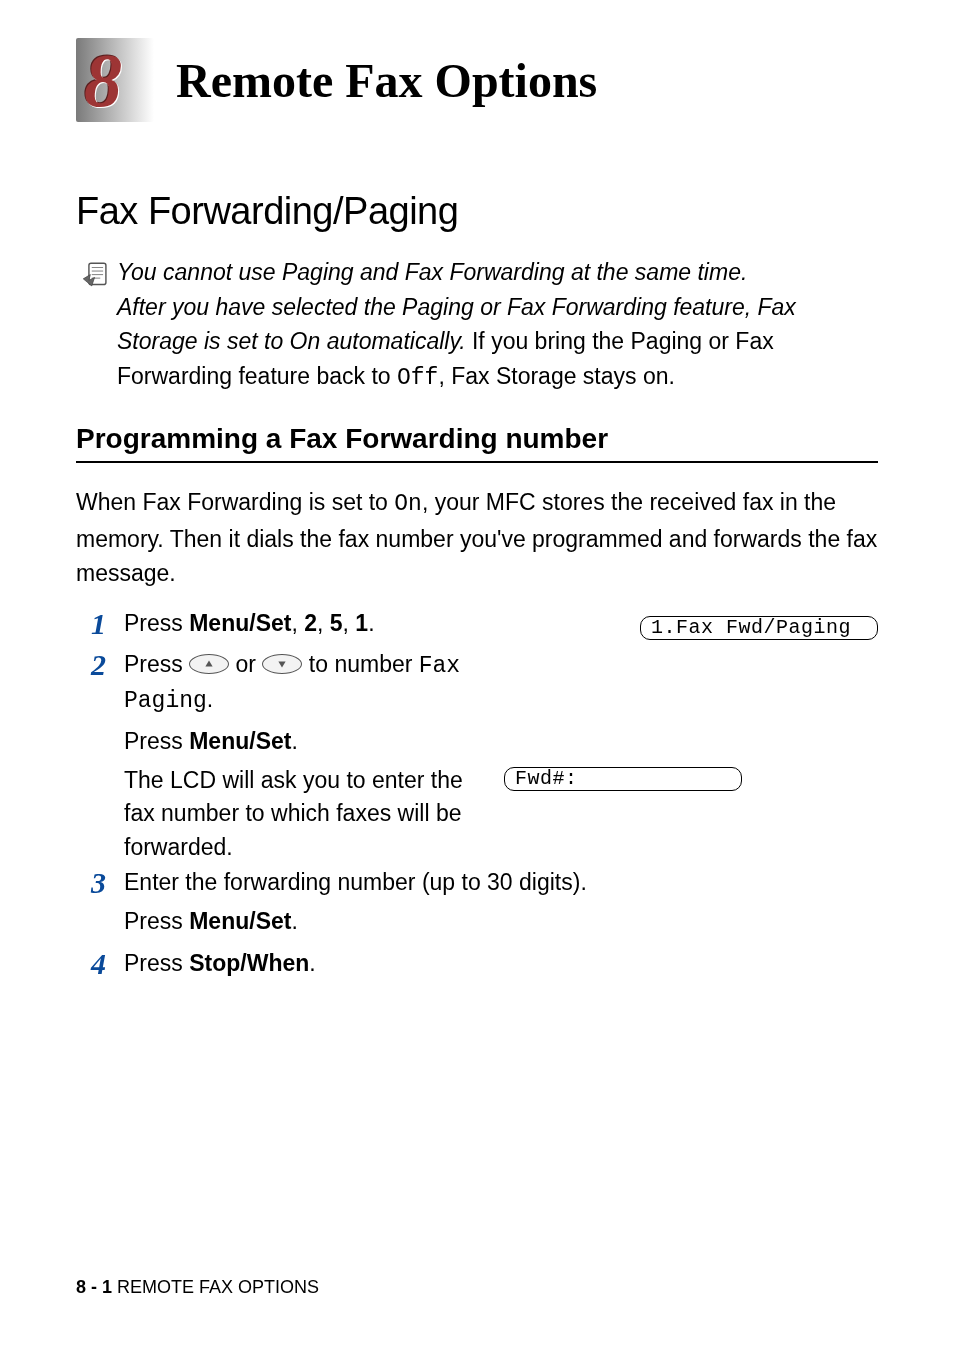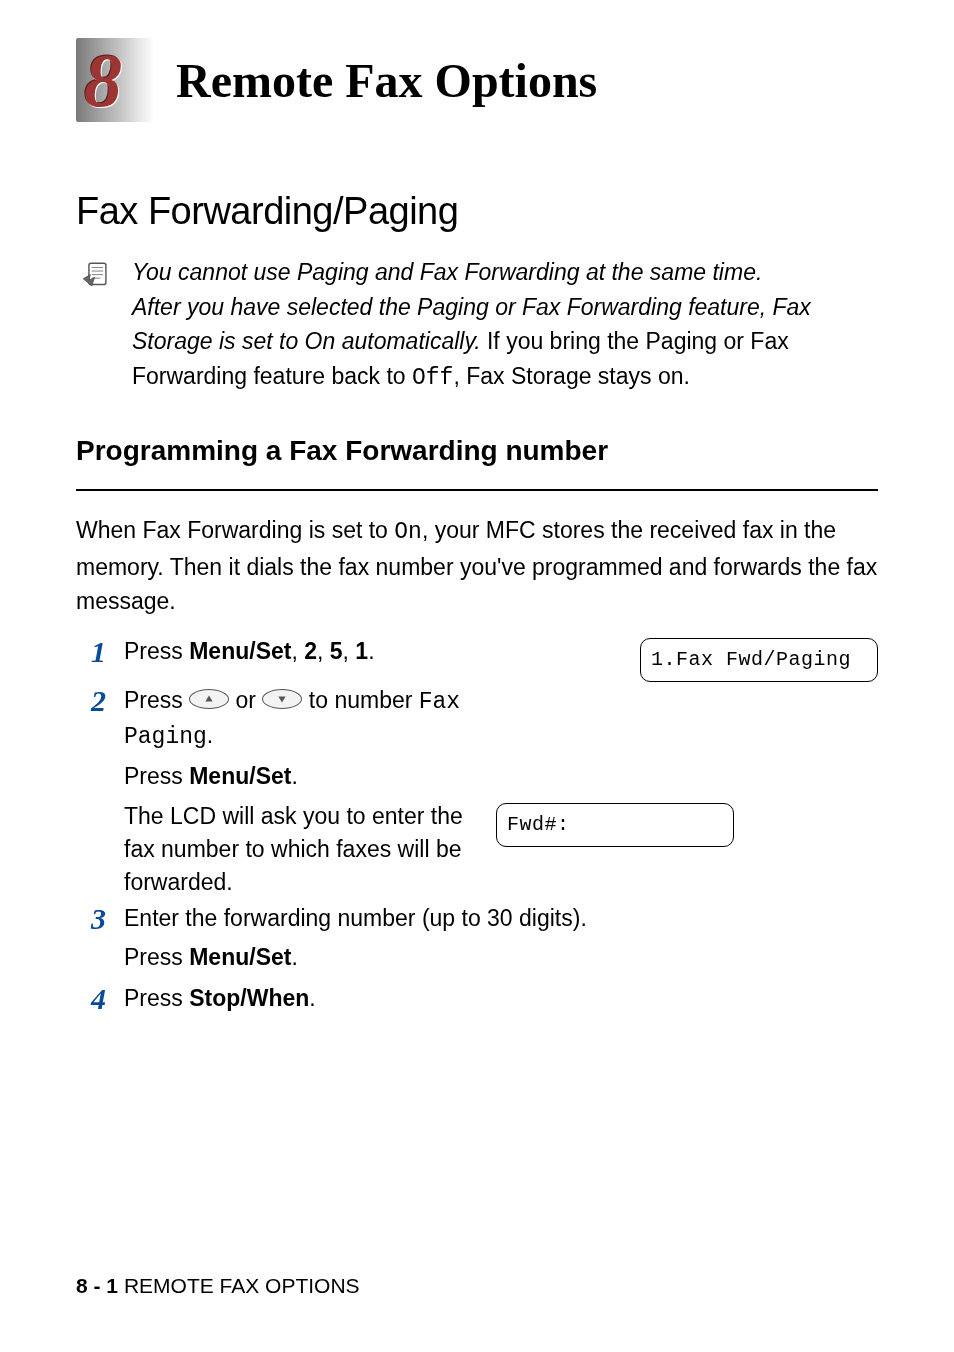--- a/index.html
+++ b/index.html
@@ -41,43 +41,43 @@
     font-size: 48px;
   }
   .section-h1 {
     font-size: 38px;
     font-weight: normal;
     margin-bottom: 22px;
     letter-spacing: -0.5px;
   }
   .note-block {
     display: flex;
-    gap: 18px;
-    margin-bottom: 40px;
+    gap: 3px;
+    margin-bottom: 28px;
     padding-left: 2px;
   }
   .note-icon {
     flex: 0 0 36px;
     display: flex;
     align-items: flex-start;
     justify-content: center;
     padding-top: 4px;
   }
   .note-icon svg { width: 34px; height: 34px; }
   .note-text {
     font-size: 23px;
     line-height: 1.5;
   }
   .italic { font-style: italic; }
   .mono { font-family: Liberation Mono, monospace; }
   .section-h2 {
     font-size: 28px;
     font-weight: bold;
     border-bottom: 2px solid #000;
-    padding-bottom: 22px;
+    padding-bottom: 6px;
     margin-bottom: 22px;
   }
   .body-para {
     font-size: 23px;
     line-height: 1.5;
     margin-bottom: 16px;
   }
   .steps { list-style: none; padding-left: 0; }
   .step {
     display: flex;
@@ -93,45 +93,45 @@
     font-size: 30px;
     color: #0a4a9a;
     line-height: 1.1;
     text-align: right;
     padding-right: 2px;
   }
   .step-body-wrap {
     flex: 1 1 auto;
     display: flex;
     gap: 18px;
-    align-items: flex-start;
+    align-items: center;
   }
   .step-body {
     flex: 1 1 auto;
     font-size: 23px;
     line-height: 1.45;
   }
   .step-body p { margin-bottom: 6px; }
   .lcd-box {
     flex: 0 0 238px;
     border: 1.5px solid #000;
     border-radius: 10px;
     font-family: "Courier New", Courier, monospace;
     font-size: 20px;
     padding: 2px 10px 2px 10px;
     letter-spacing: 0.5px;
     white-space: nowrap;
     margin-top: 3px;
-    height: 44px;
+    height: 24px;
     display: flex;
     align-items: center;
   }
   .step-body .sub-lcd-row {
     display: flex;
-    gap: 22px;
+    gap: 30px;
     align-items: flex-start;
   }
   .step-body .sub-lcd-row .txt-col { flex: 0 0 350px; }
   .key-oval {
     display: inline-flex;
     align-items: center;
     justify-content: center;
     width: 40px;
     height: 20px;
     border: 1.2px solid #555;
@@ -140,21 +140,21 @@
     vertical-align: middle;
     position: relative;
     top: -2px;
   }
   .key-oval svg { width: 12px; height: 12px; }
   b { font-weight: bold; }
   .footer {
     position: absolute;
     left: 76px;
     bottom: 54px;
-    font-size: 21px;
+    font-size: 18px;
   }
   .footer .pg { font-weight: bold; }
 </style>
 </head>
 <body>
 
 <div class="chapter-head">
   <div class="chapter-num-box">
     <span class="chapter-num">8</span>
   </div>

